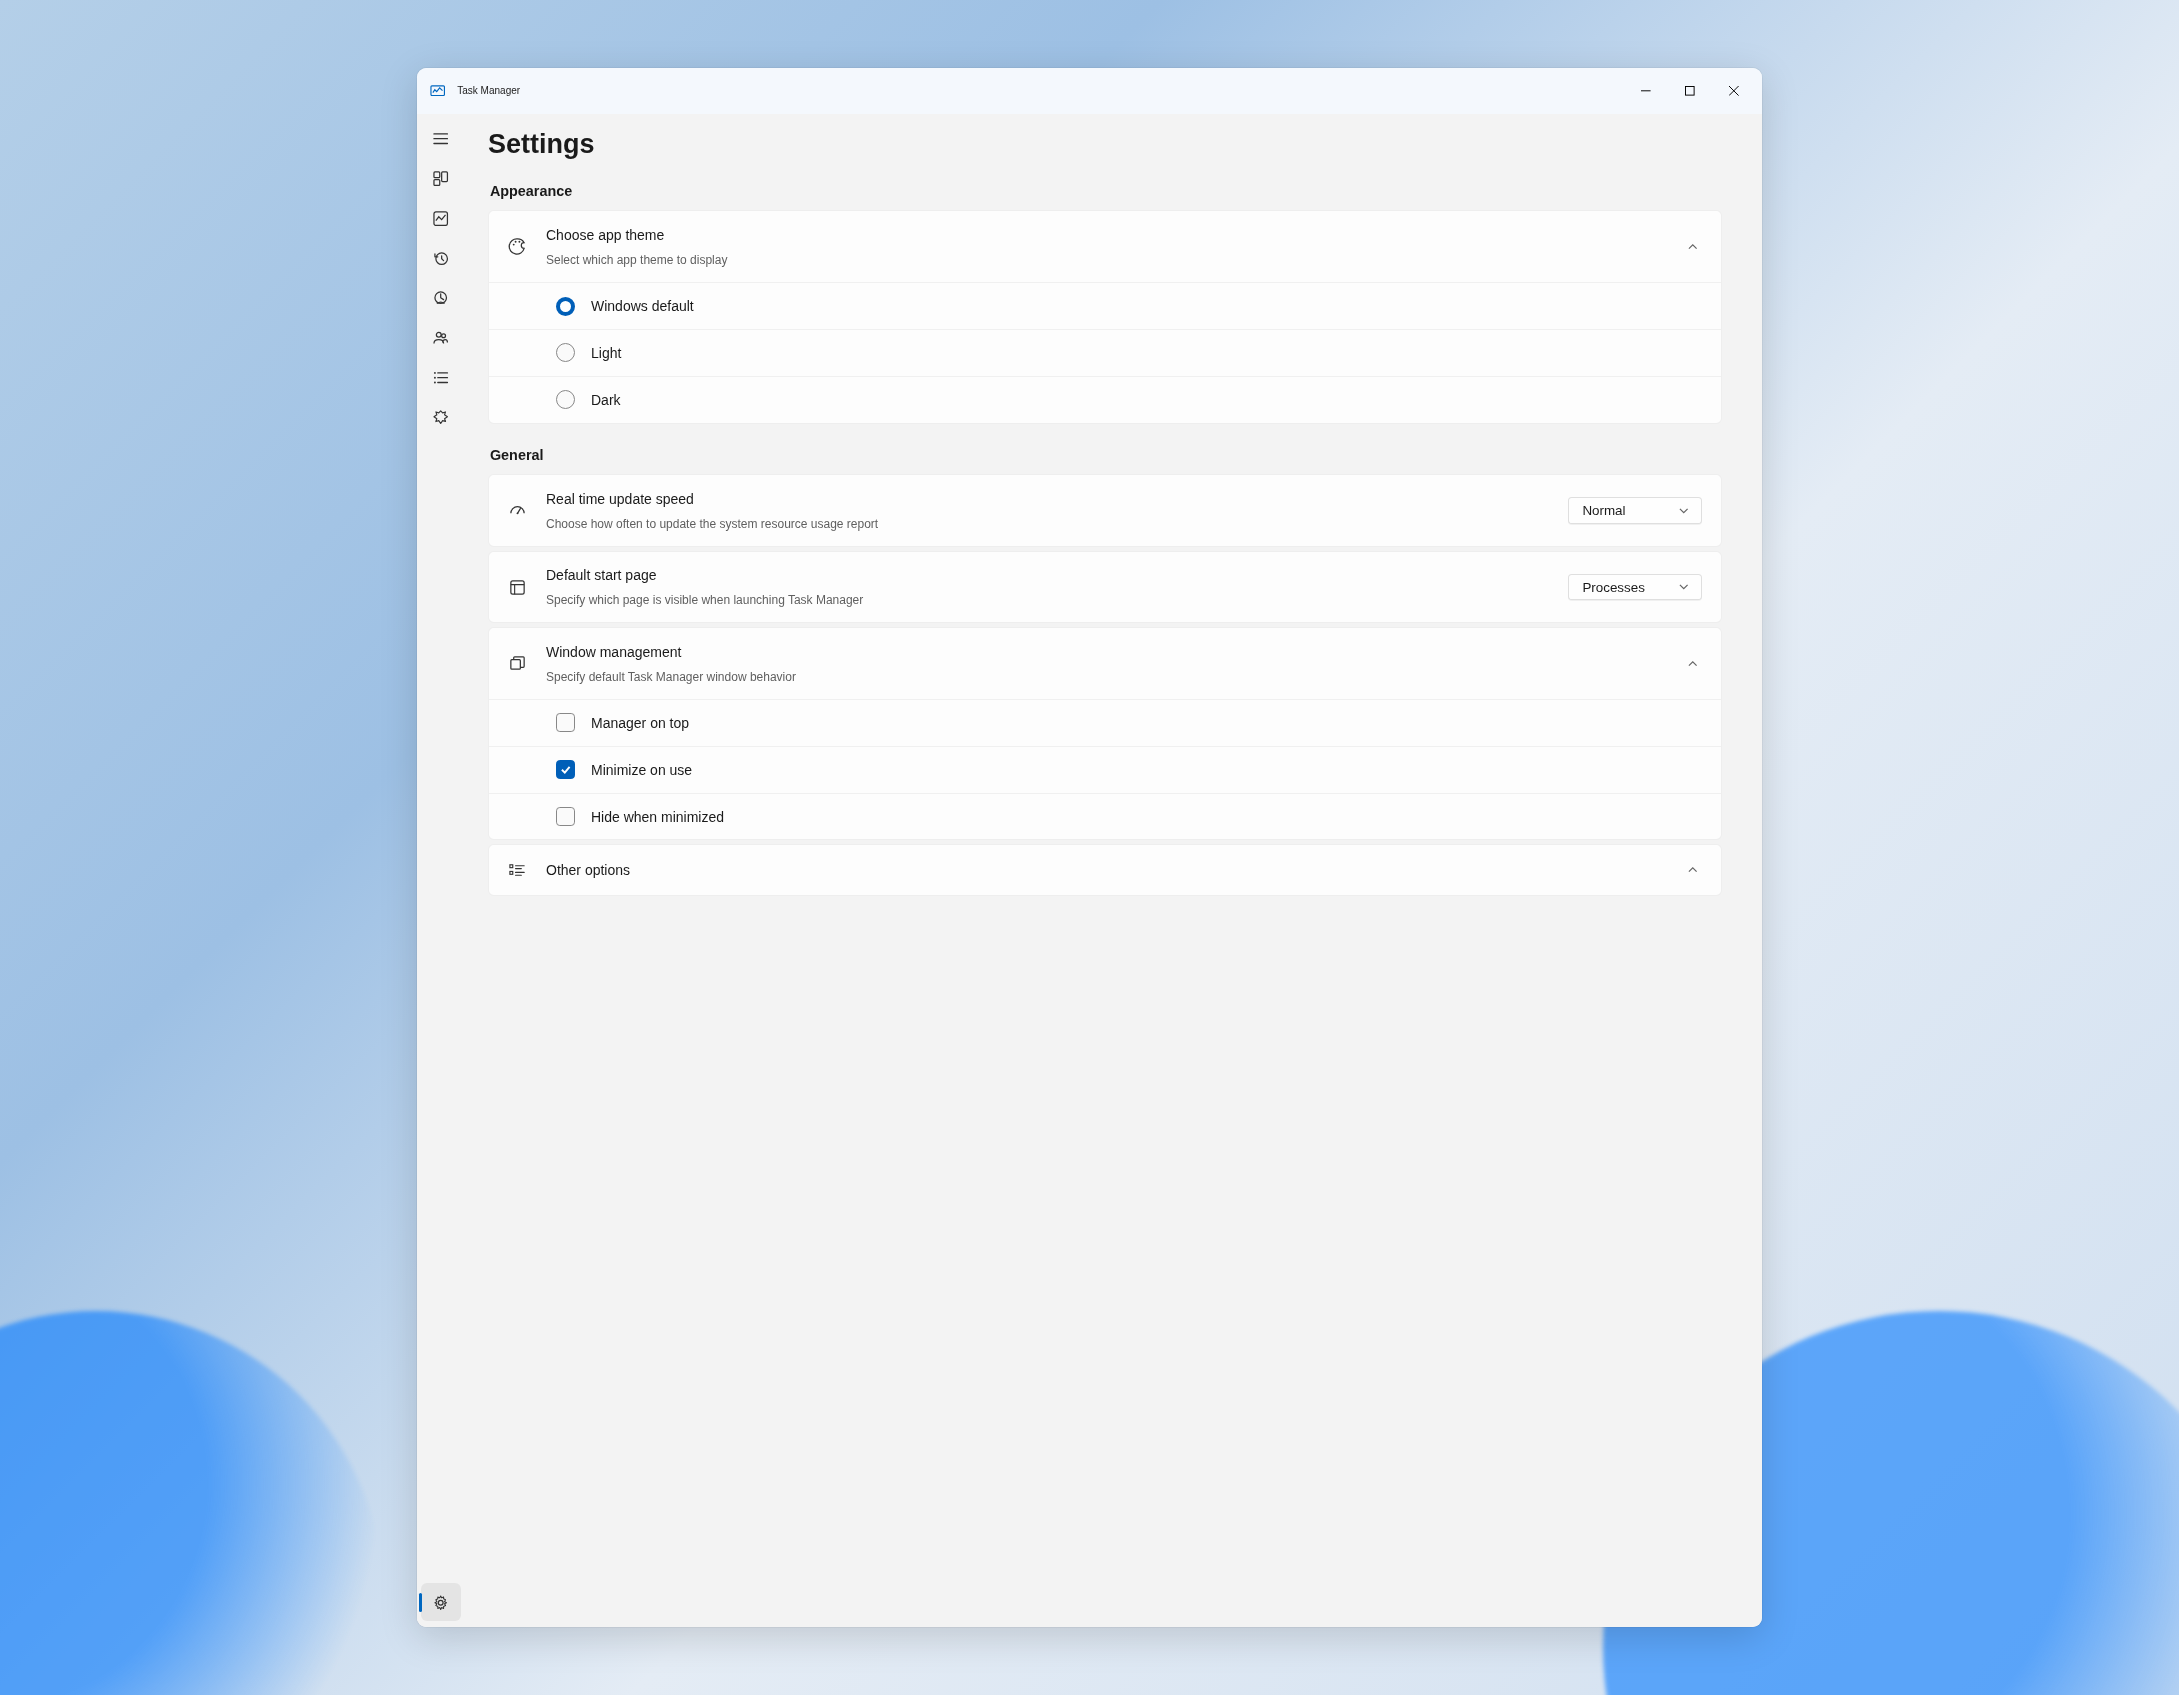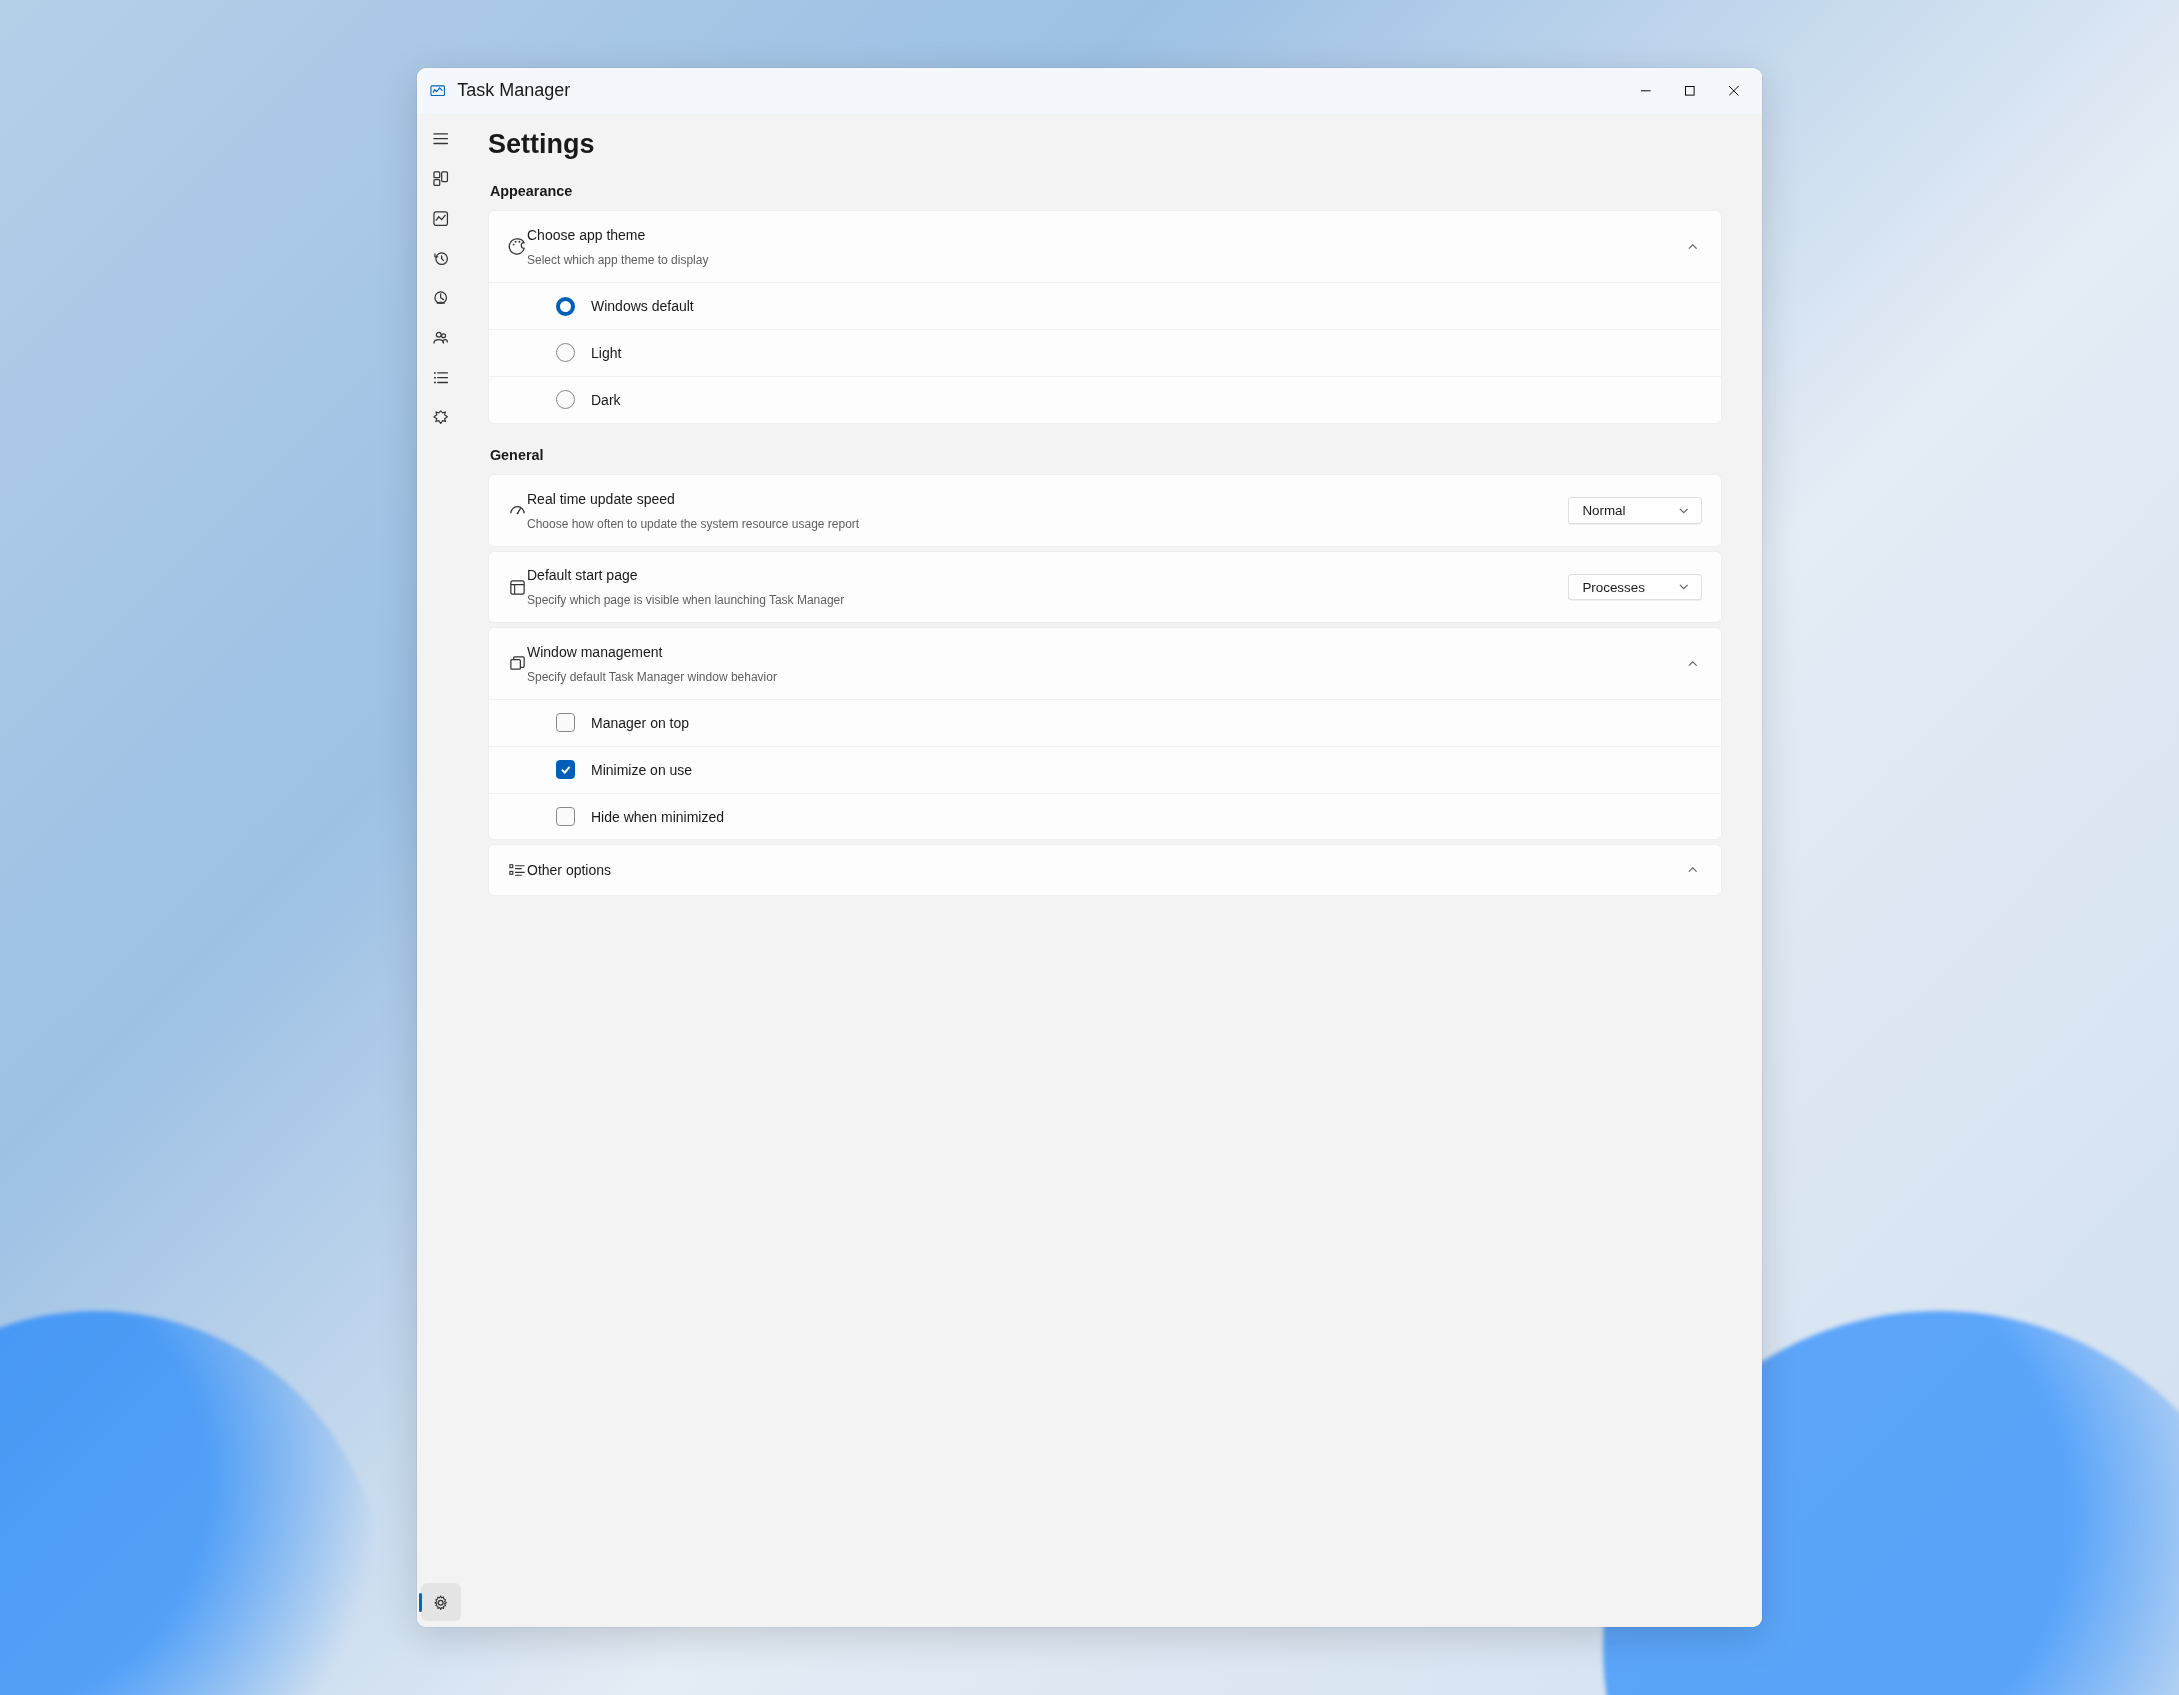--- a/index.html
+++ b/index.html
@@ -44,21 +44,21 @@
     align-items: center;
     padding: 0 5.8px 0 13.4px;
     gap: 11.5px;
     flex-shrink: 0;
     background: #f4f8fd;
   }
   .titlebar .app-icon {
     width: 15.4px; height: 15.4px;
     display: flex; align-items: center; justify-content: center;
   }
-  .titlebar .title { font-size: 18px; color: #1a1a1a; }
+  .titlebar .title { font-size: 10px; color: #1a1a1a; }
   .titlebar .spacer { flex: 1; }
   .win-controls { display: flex; }
   .win-btn {
     width: 44px; height: 31px;
     display: flex; align-items: center; justify-content: center;
     cursor: default;
   }
 
   .body {
     flex: 1;
@@ -126,20 +126,21 @@
     background: #fdfdfd;
     border: 1px solid rgba(0,0,0,0.06);
     border-radius: 5.8px;
     margin-bottom: 3.8px;
   }
 
   .card-header {
     display: flex;
     align-items: center;
     padding: 15.4px 19px;
+    gap: 19px;
   }
   .card-header .icon {
     width: 19px; height: 19px;
     flex-shrink: 0;
     color: #333;
     display: flex; align-items: center; justify-content: center;
   }
   .card-header .texts { flex: 1; }
   .card-header .title-text { font-size: 14px; color: #1a1a1a; }
   .card-header .subtitle { font-size: 12px; color: #5f5f5f; margin-top: 10px; }

